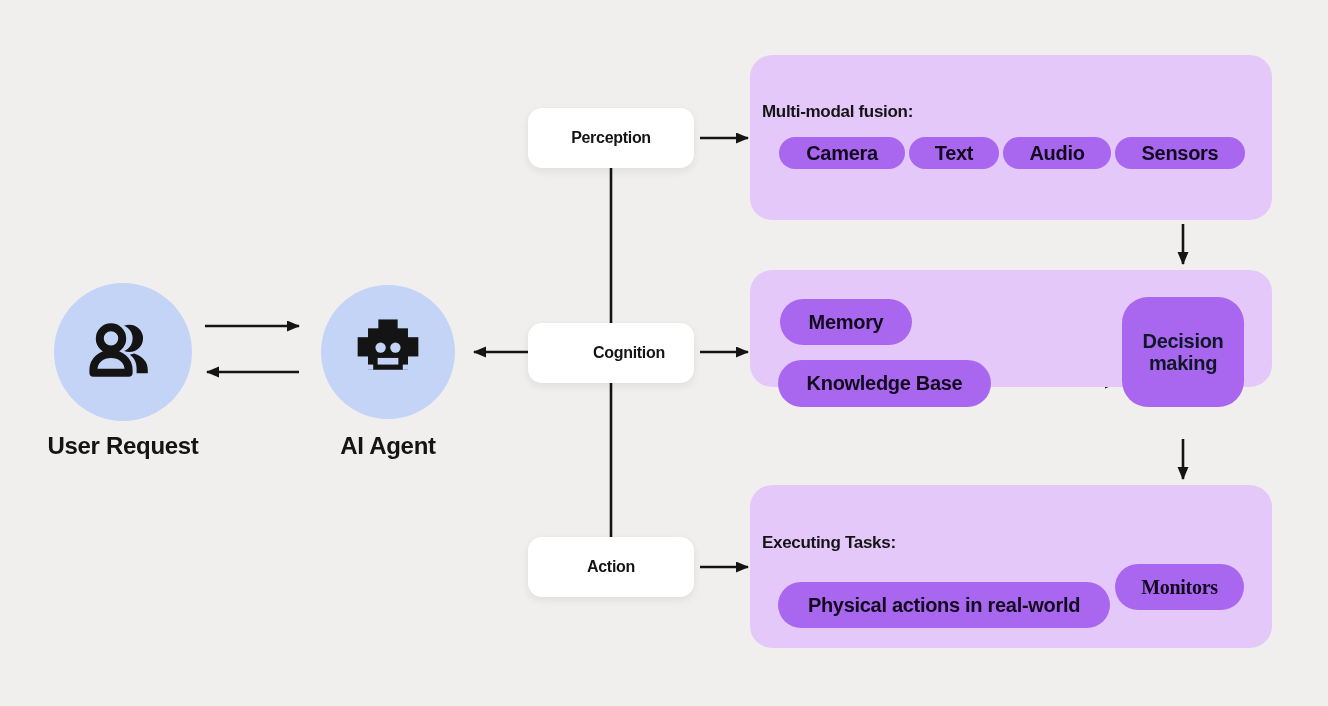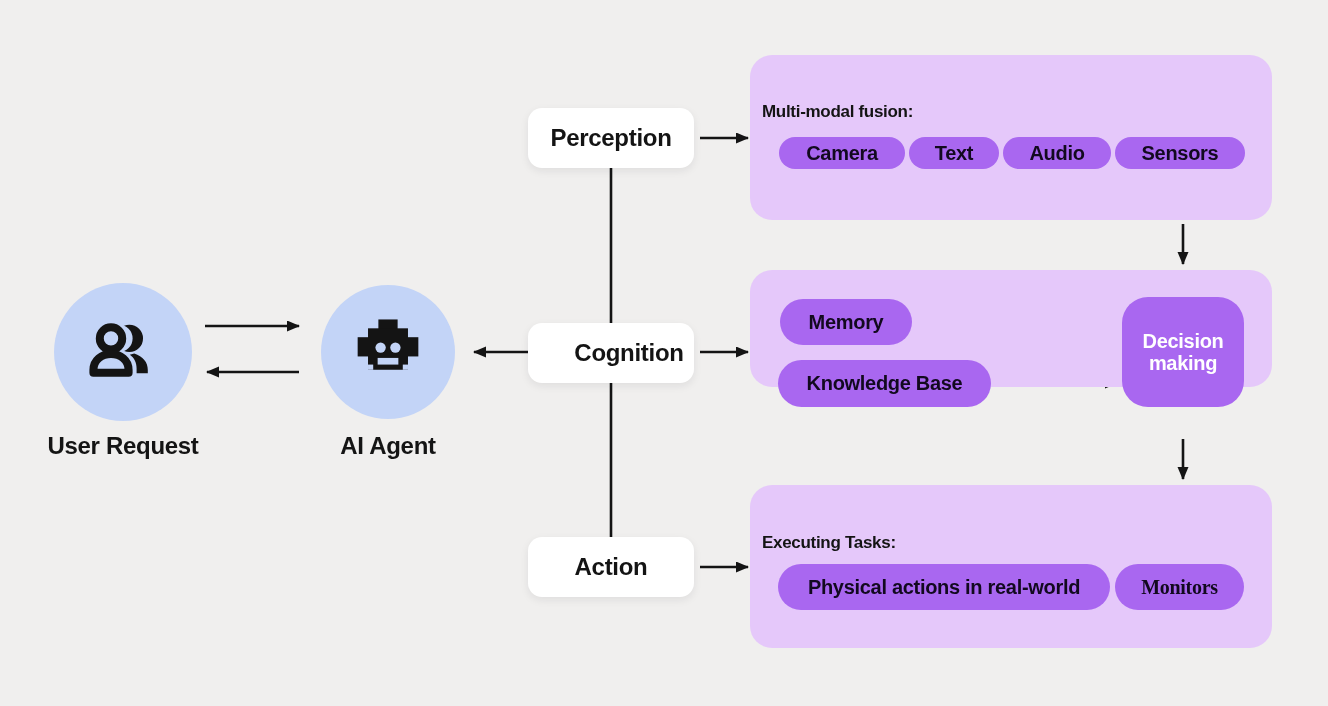--- a/index.html
+++ b/index.html
@@ -25,21 +25,21 @@
   .node-user{left:54px;top:283px;width:138px;height:138px;}
   .node-agent{left:321px;top:285px;width:134px;height:134px;}
   .node-label{position:absolute;width:200px;text-align:center;
     font-size:24px;font-weight:700;letter-spacing:-0.3px;}
   .label-user{left:23px;top:432px;}
   .label-agent{left:288px;top:432px;}
 
   .stage-box{position:absolute;left:528px;width:166px;height:60px;
     background:var(--stage_white);border-radius:14px;
     display:flex;align-items:center;justify-content:center;
-    font-size:24px;font-weight:700;letter-spacing:-0.3px;
+    font-size:16px;font-weight:700;letter-spacing:-0.3px;
     box-shadow:0 3px 8px rgba(30,30,40,0.08);}
   .stage-perception{top:108px;}
   .stage-cognition{top:323px;padding-left:36px;}
   .stage-action{top:537px;}
 
   .panel{position:absolute;left:750px;width:522px;
     background:var(--panel_purple);border-radius:22px;}
   .panel-fusion{top:55px;height:165px;}
   .panel-cognition{top:270px;height:117px;}
   .panel-action{top:485px;height:163px;}
@@ -58,22 +58,22 @@
   .pill-camera{width:126px;}
   .pill-text{width:90px;}
   .pill-audio{width:108px;}
   .pill-sensors{width:130px;}
   .pill-abs{position:absolute;}
   .pill-memory{left:30px;top:29px;width:132px;height:46px;}
   .pill-knowledge{left:28px;top:90px;width:213px;height:47px;}
   .decision-box{position:absolute;left:372px;top:27px;width:122px;height:110px;
     background:var(--pill_purple);border-radius:26px;
     display:flex;align-items:center;justify-content:center;text-align:center;
-    font-size:20px;font-weight:700;line-height:1.12;letter-spacing:-0.3px;color:#ffffff;}
-  .pill-physical{width:332px;height:46px;}
+    font-size:20px;font-weight:700;line-height:1.12;letter-spacing:-0.3px;color:#0f172a;}
+  .pill-physical{width:332px;height:46px;margin-top:18px;}
   .pill-monitors{width:129px;height:46px;font-family:Liberation Serif, serif;}
 
   .icon-ink{fill:#141414;}
   .icon-cut{fill:var(--node_blue);}
   .icon-stroke{fill:none;stroke:#141414;stroke-width:10px;stroke-linejoin:round;}
 </style>
 </head>
 <body>
 
 <div class="canvas">

